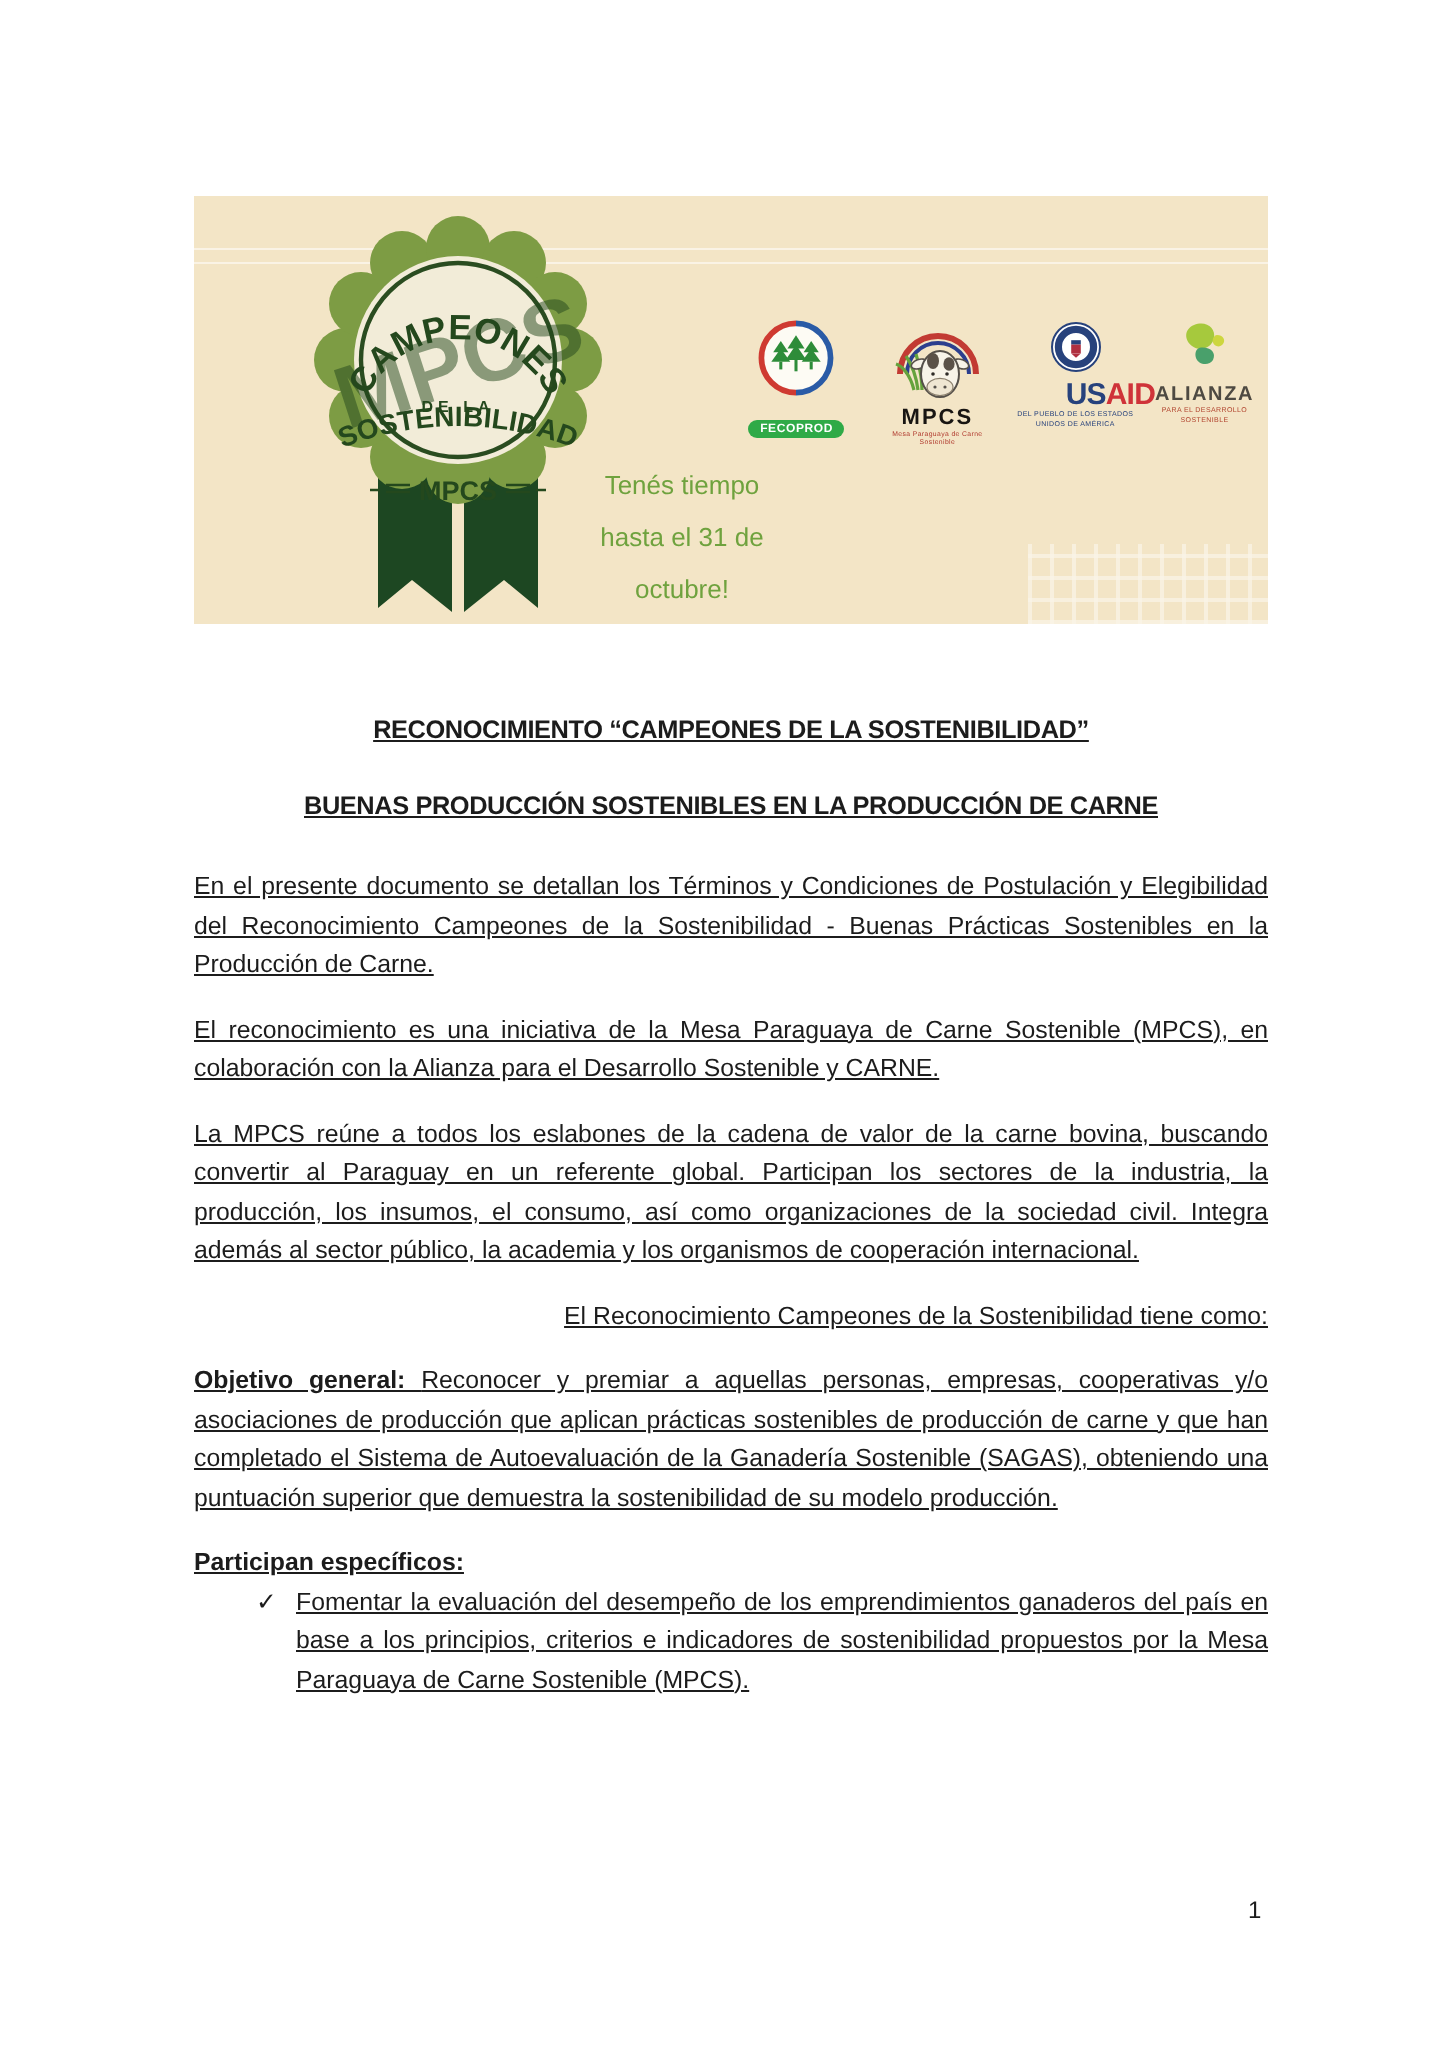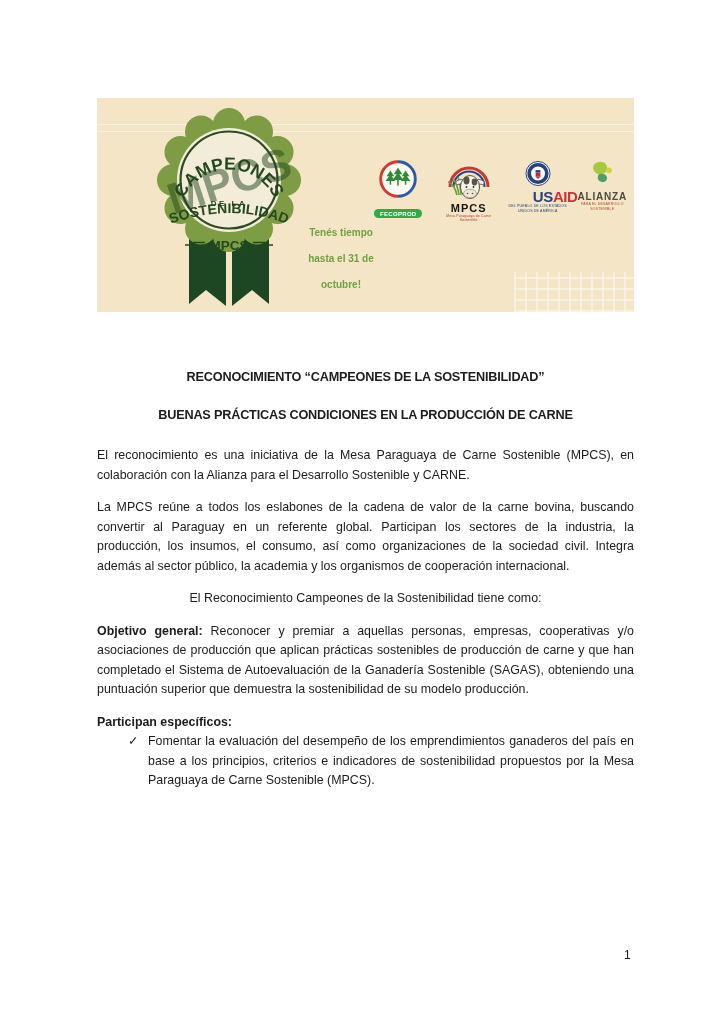--- a/index.html
+++ b/index.html
@@ -13,42 +13,42 @@
   .banner .tex-line{position:absolute;left:0;right:0;height:1px;background:rgba(255,255,255,.55);}
   .banner .tex-line.l1{top:26px}.banner .tex-line.l2{top:33px}
   .banner::after{
     content:"";position:absolute;right:0;bottom:0;width:120px;height:40px;opacity:.6;
     background-image:
       repeating-linear-gradient(90deg,rgba(255,255,255,.7) 0 2px,transparent 2px 11px),
       repeating-linear-gradient(0deg,rgba(255,255,255,.7) 0 2px,transparent 2px 11px);
   }
   .badge-svg{position:absolute;left:32px;top:6px;}
   .badge-text{font-family:"Liberation Sans","DejaVu Sans",sans-serif;font-weight:bold;fill:#24481d;}
-  .deadline{position:absolute;left:194px;top:122px;width:100px;text-align:center;
-    color:#6fa23e;font-weight:bold;font-size:10px;line-height:26px;}
+  .deadline{position:absolute;left:194px;top:132px;width:100px;text-align:center;
+    color:#6fa23e;font-weight:normal;font-size:13px;line-height:26px;}
   .deadline span{display:block;}
   
   .logos{position:absolute;left:260px;top:62px;width:270px;display:flex;justify-content:space-between;align-items:flex-start;}
   .logo{text-align:center;}
   .pill{display:inline-block;background:#2faa47;color:#fff;font-weight:bold;font-size:6px;
     letter-spacing:.3px;border-radius:7px;padding:2px 6px 1px;margin-top:1px;}
   .mpcs-label{font-size:11px;font-weight:800;letter-spacing:1px;color:#181512;margin-top:-2px;}
   .mpcs-tag{font-size:3.4px;color:#b03a2e;letter-spacing:.2px;}
   .usaid-word{font-size:15px;font-weight:800;letter-spacing:-.4px;line-height:14px;margin-top:-1px;margin-left:35px;}
   .usaid-word .us{color:#27427c}.usaid-word .aid{color:#cf3339}
   .usaid-tag{font-size:3.5px;color:#27427c;line-height:4.6px;letter-spacing:.2px;}
   .usaid-tag span{display:block}
   .alianza-word{font-size:10px;font-weight:800;letter-spacing:.8px;color:#4e4a42;line-height:11px;}
   .alianza-tag{font-size:3.5px;color:#b2452f;line-height:4.6px;letter-spacing:.2px;}
   .alianza-tag span{display:block}
   
-  .content{position:absolute;left:97px;top:370px;width:537px;font-size:12.4px;line-height:19.5px;}
+  .content{position:absolute;left:97px;top:358px;width:537px;font-size:12.4px;line-height:19.5px;text-decoration:underline;}
   .doc-title{margin:0 0 23px;text-align:center;font-weight:bold;font-size:12.7px;line-height:15px;letter-spacing:-.2px;}
   .doc-para{margin:0 0 13px;text-align:justify;}
-  .doc-para.no-just{text-align:center;}
+  .doc-para.no-just{text-align:right;}
   .lead{font-weight:bold;}
   .section-heading{margin:6px 0 0;font-weight:bold;text-align:left;}
   .bullet{position:relative;padding-left:51px;text-align:justify;}
   .bullet .check{position:absolute;left:31px;top:0;font-weight:bold;}
   .page-number{position:absolute;left:624px;top:948px;font-size:12px;}
 </style>
 </head>
 <body>
 
 <div class="page">
@@ -179,22 +179,23 @@
         <div class="alianza-tag">
           <span>PARA EL DESARROLLO</span>
           <span>SOSTENIBLE</span>
         </div>
       </div>
     </div>
   </div>
 
   <div class="content">
     <p class="doc-title">RECONOCIMIENTO “CAMPEONES DE LA SOSTENIBILIDAD”</p>
-    <p class="doc-title">BUENAS PRÁCTICAS CONDICIONES EN LA PRODUCCIÓN DE CARNE</p>
-
+    <p class="doc-title">BUENAS PRODUCCIÓN SOSTENIBLES EN LA PRODUCCIÓN DE CARNE</p>
+
+    <p class="doc-para">En el presente documento se detallan los Términos y Condiciones de Postulación y Elegibilidad del Reconocimiento Campeones de la Sostenibilidad - Buenas Prácticas Sostenibles en la Producción de Carne.</p>
     <p class="doc-para">El reconocimiento es una iniciativa de la Mesa Paraguaya de Carne Sostenible (MPCS), en colaboración con la Alianza para el Desarrollo Sostenible y CARNE.</p>
     <p class="doc-para">La MPCS reúne a todos los eslabones de la cadena de valor de la carne bovina, buscando convertir al Paraguay en un referente global. Participan los sectores de la industria, la producción, los insumos, el consumo, así como organizaciones de la sociedad civil. Integra además al sector público, la academia y los organismos de cooperación internacional.</p>
     <p class="doc-para no-just">El Reconocimiento Campeones de la Sostenibilidad tiene como:</p>
 
     <p class="doc-para"><span class="lead">Objetivo general: </span><span>Reconocer y premiar a aquellas personas, empresas, cooperativas y/o asociaciones de producción que aplican prácticas sostenibles de producción de carne y que han completado el Sistema de Autoevaluación de la Ganadería Sostenible (SAGAS), obteniendo una puntuación superior que demuestra la sostenibilidad de su modelo producción.</span></p>
 
     <p class="section-heading">Participan específicos:</p>
 
     <div class="bullet">
       <span class="check">✓</span>

